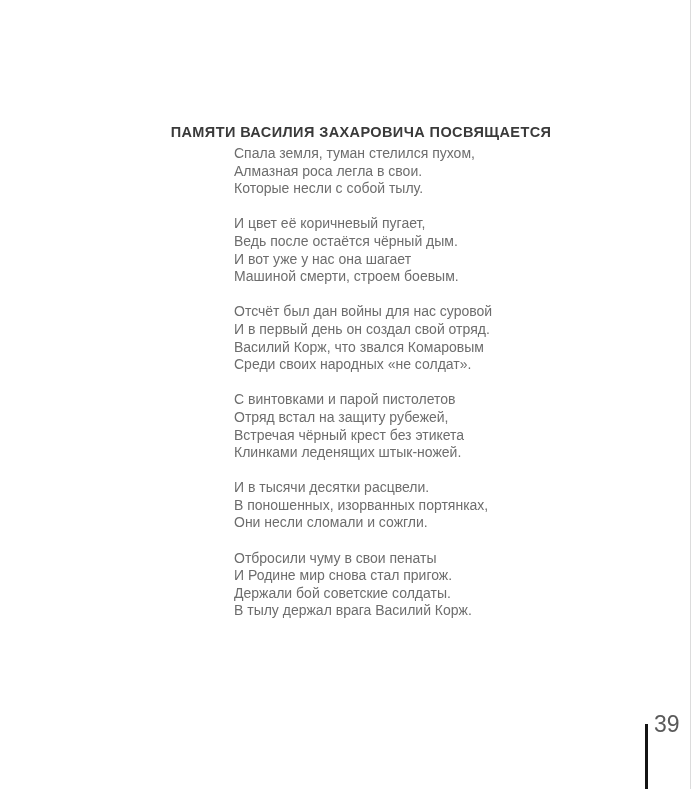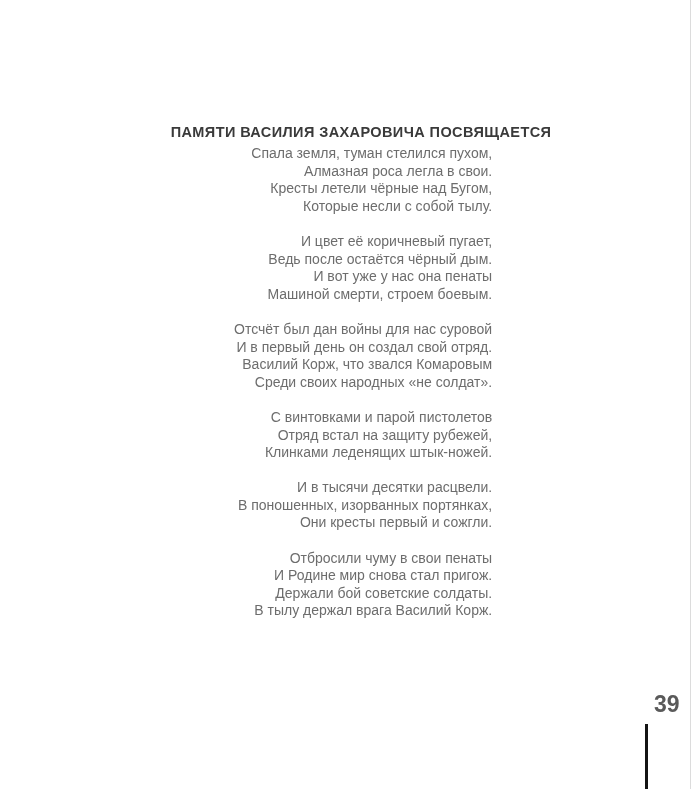--- a/index.html
+++ b/index.html
@@ -50,82 +50,81 @@
     font-weight: 400;
     color: #6d6d6d;
   }
   .stanza {
     margin: 0 0 17.6px 0;
   }
   .stanza p {
     margin: 0;
     padding: 0;
     white-space: nowrap;
-    text-align: right;
   }
   .footer-bar {
     position: absolute;
     left: 645px;
     top: 724px;
     width: 3px;
     height: 65px;
     background: #141414;
   }
   .page-number {
     position: absolute;
     left: 654px;
-    top: 692px;
+    top: 712px;
     font-size: 23px;
     line-height: 24px;
-    font-weight: 700;
+    font-weight: 400;
     color: #5a5a5a;
   }
 </style>
 </head>
 <body>
 
 <div class="page">
 
   <div class="edge-line"></div>
 
   <h1 class="title">ПАМЯТИ ВАСИЛИЯ ЗАХАРОВИЧА ПОСВЯЩАЕТСЯ</h1>
 
   <div class="poem">
 
     <div class="stanza">
       <p>Спала земля, туман стелился пухом,</p>
       <p>Алмазная роса легла в свои.</p>
-      <p>Кресты летели чёрные над Бугом,</p>
       <p>Которые несли с собой тылу.</p>
     </div>
 
     <div class="stanza">
       <p>И цвет её коричневый пугает,</p>
       <p>Ведь после остаётся чёрный дым.</p>
-      <p>И вот уже у нас она пенаты</p>
+      <p>И вот уже у нас она шагает</p>
       <p>Машиной смерти, строем боевым.</p>
     </div>
 
     <div class="stanza">
       <p>Отсчёт был дан войны для нас суровой</p>
       <p>И в первый день он создал свой отряд.</p>
       <p>Василий Корж, что звался Комаровым</p>
       <p>Среди своих народных «не солдат».</p>
     </div>
 
     <div class="stanza">
       <p>С винтовками и парой пистолетов</p>
       <p>Отряд встал на защиту рубежей,</p>
+      <p>Встречая чёрный крест без этикета</p>
       <p>Клинками леденящих штык-ножей.</p>
     </div>
 
     <div class="stanza">
       <p>И в тысячи десятки расцвели.</p>
       <p>В поношенных, изорванных портянках,</p>
-      <p>Они кресты первый и сожгли.</p>
+      <p>Они несли сломали и сожгли.</p>
     </div>
 
     <div class="stanza">
       <p>Отбросили чуму в свои пенаты</p>
       <p>И Родине мир снова стал пригож.</p>
       <p>Держали бой советские солдаты.</p>
       <p>В тылу держал врага Василий Корж.</p>
     </div>
 
   </div>

